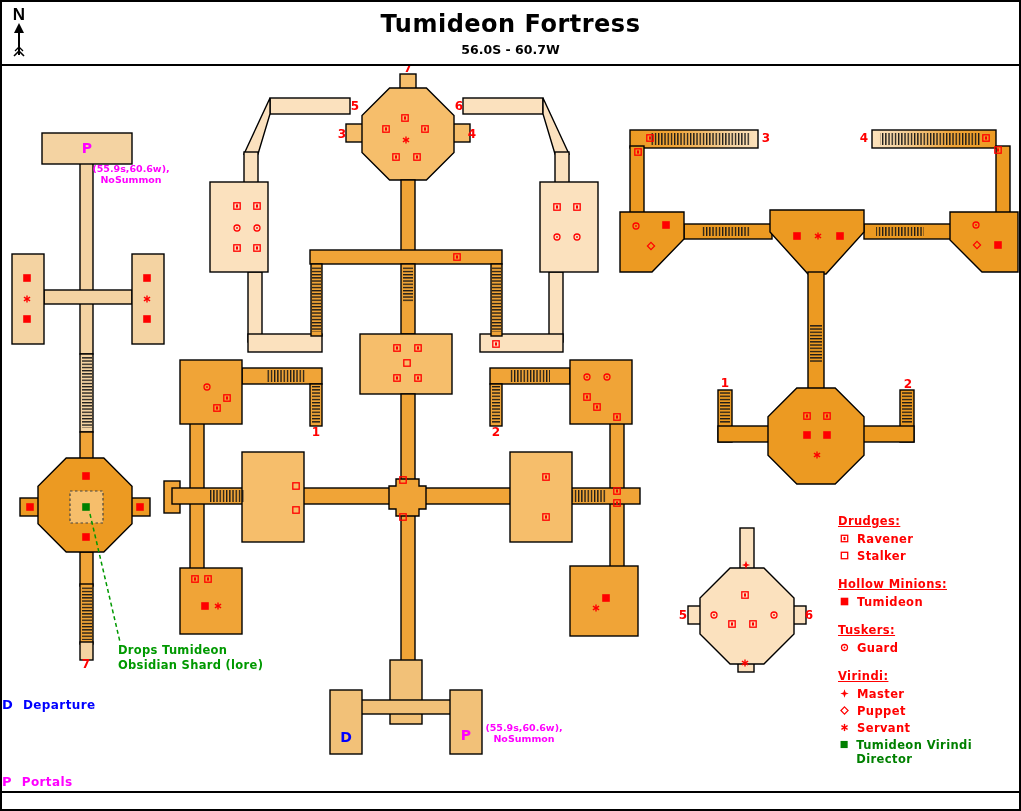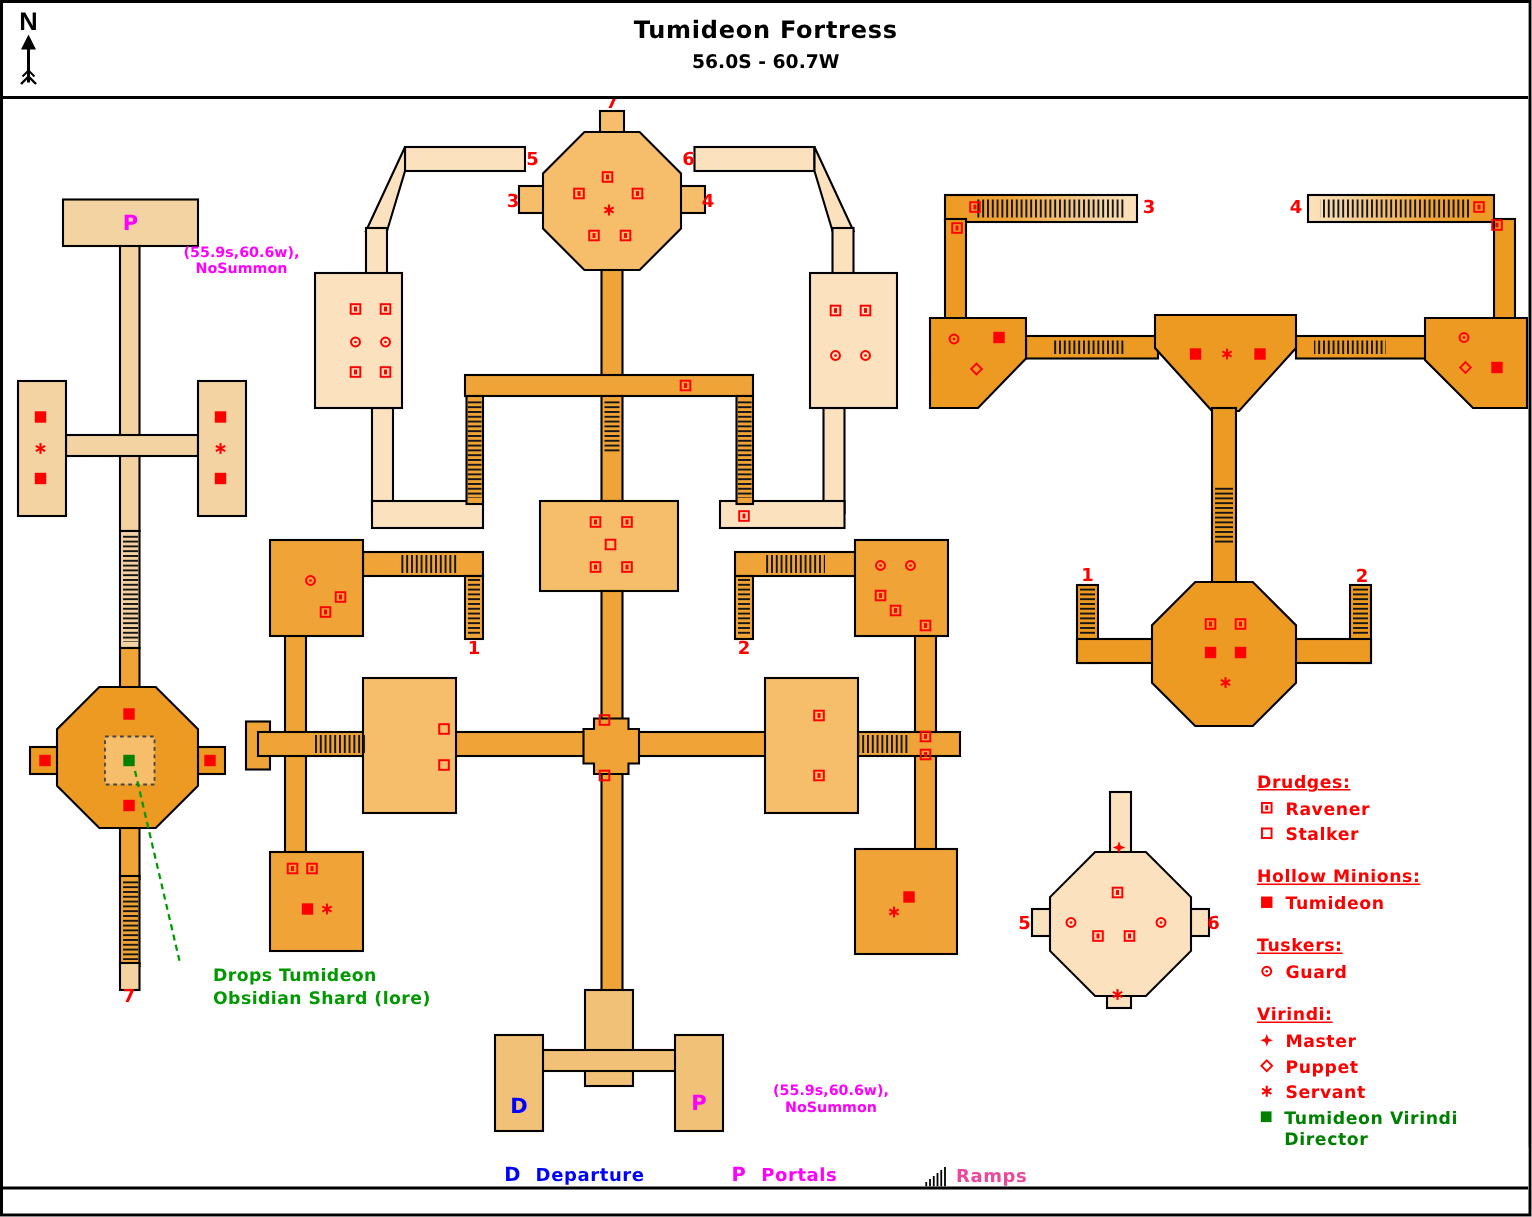--- a/index.html
+++ b/index.html
@@ -2,36 +2,36 @@
 <html><head>
 <meta charset="utf-8">
 <style>
   html,body{margin:0;padding:0;background:#888;}
   .page{position:relative;width:1021px;height:811px;background:#fff;border:2px solid #000;
         box-sizing:border-box;overflow:hidden;font-family:"Liberation Sans",sans-serif;}
   .header{position:absolute;left:0;top:0;width:100%;height:62px;border-bottom:2px solid #000;background:#fff;z-index:5;}
   .compass{position:absolute;left:10px;top:4px;text-align:center;}
   .compass-n{font-weight:bold;font-size:17px;color:#000;display:block;line-height:17px;}
   .titleblock{position:absolute;left:0;top:8px;width:100%;text-align:center;}
-  .map-title{font-size:16px;font-weight:bold;color:#000;letter-spacing:.5px;font-family:"DejaVu Sans",sans-serif;}
+  .map-title{font-size:24px;font-weight:bold;color:#000;letter-spacing:.5px;font-family:"DejaVu Sans",sans-serif;}
   .map-coords{font-size:12.5px;font-weight:bold;color:#000;margin-top:4px;font-family:"DejaVu Sans",sans-serif;}
   .designer{position:absolute;right:8px;top:6px;text-align:right;font-size:11.5px;font-weight:bold;line-height:16px;font-family:"DejaVu Sans",sans-serif;}
   .blue{color:#0000ff;}
   .info{position:absolute;left:8px;top:68px;font-size:11.5px;font-weight:bold;line-height:15.5px;z-index:4;font-family:"DejaVu Sans",sans-serif;}
   #map-holder{position:absolute;left:0;top:0;width:1021px;height:763px;z-index:1;}
   .note{position:absolute;z-index:3;font-family:"DejaVu Sans",sans-serif;}
-  .note-pink{color:#ff00ff;font-size:9.5px;line-height:11px;text-align:center;font-weight:bold;padding-left:30px;}
-  .note-green{color:#009900;font-weight:bold;font-size:11.5px;line-height:15px;letter-spacing:.3px;margin-left:24px;}
+  .note-pink{color:#ff00ff;font-size:9.5px;line-height:11px;text-align:center;font-weight:bold;}
+  .note-green{color:#009900;font-weight:bold;font-size:11.5px;line-height:15px;letter-spacing:.3px;}
   #legend{position:absolute;left:836px;top:512px;width:184px;z-index:3;font-family:"DejaVu Sans",sans-serif;}
   .lg-title{color:#ff0000;font-weight:bold;font-size:11.5px;text-decoration:underline;letter-spacing:.4px;margin:14px 0 4px 0;}
   .lg-title:first-child{margin-top:0;}
   .lg-item{display:flex;align-items:flex-start;gap:6px;color:#ff0000;font-weight:bold;font-size:11.5px;letter-spacing:.4px;margin:3px 0;}
   .lg-item.green{color:#008000;}
   .footer-row{position:absolute;left:0;top:763px;width:100%;height:26px;border-bottom:2px solid #000;
-      display:flex;align-items:flex-end;justify-content:center;gap:58px;background:#fff;z-index:5;font-family:"DejaVu Sans",sans-serif;}
+      display:flex;align-items:flex-start;justify-content:center;gap:58px;background:#fff;z-index:5;font-family:"DejaVu Sans",sans-serif;flex-direction:column;}
   .fk{font-weight:bold;font-size:13px;}
   .fl{font-weight:bold;font-size:12px;letter-spacing:.4px;}
   .f-dep{color:#0000ff;} .f-por{color:#ff00ff;} .f-ramp{color:#ec4899;display:flex;align-items:center;gap:4px;}
   .copyright{position:absolute;left:0;top:791px;width:100%;text-align:center;font-size:13px;color:#000;z-index:5;}
 </style>
 </head>
 <body>
 
 <div class="page">
 

